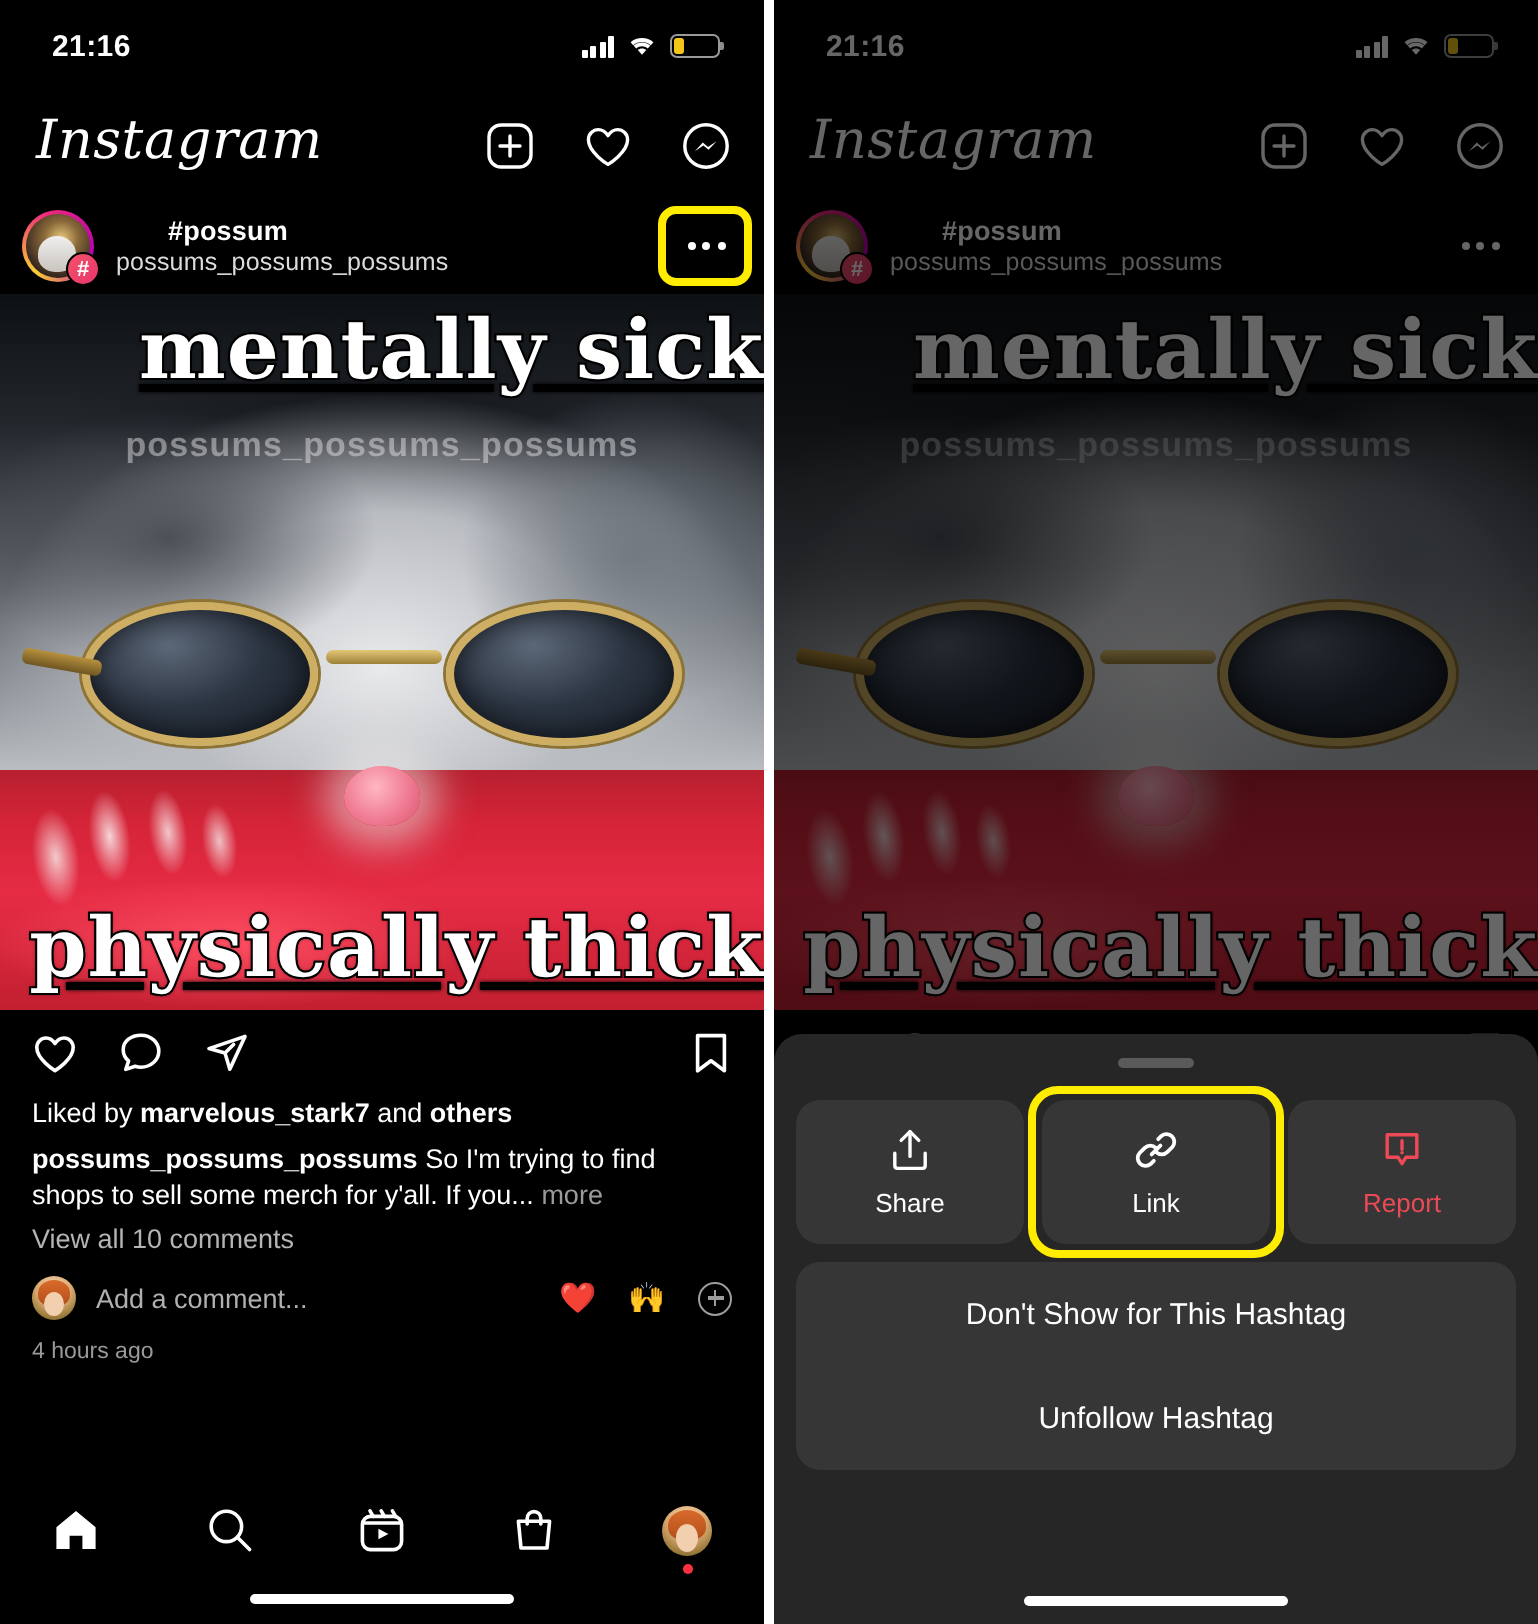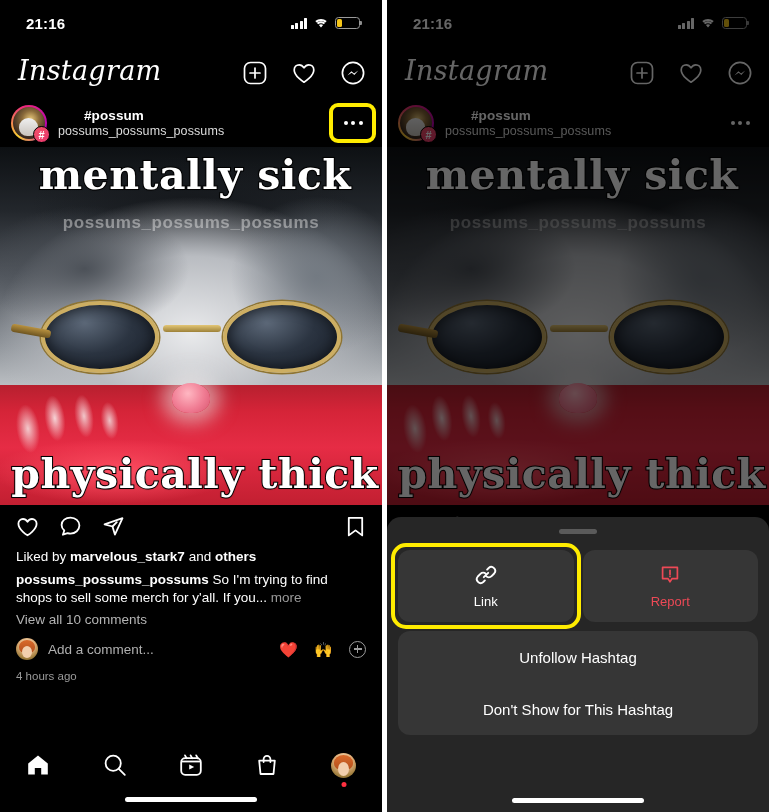--- a/index.html
+++ b/index.html
@@ -138,26 +138,27 @@
     background: radial-gradient(ellipse at 36% 28%, #5c6878 0%, #2b3441 48%, #171d27 100%);
     border: 4px solid #cdae62;
     box-shadow: 0 0 0 1.5px #8e7432, inset 0 0 14px rgba(0,0,0,.6);
   }
   .lens.l { left: 0; }
   .lens.r { right: 0; }
   .bridge { position:absolute; left: 122px; top: 30px; width: 58px; height: 7px; border-radius: 4px; background: linear-gradient(#e3c676,#9d8138); }
   .temple { position:absolute; top: 22px; left: -34px; width: 40px; height: 8px; border-radius: 3px; background: linear-gradient(#b8913f,#6e5521); transform: rotate(10deg); }
 
   .meme-top, .meme-bottom {
-    position: absolute; left: 8px; right: 0; text-align: center;
+    position: absolute; left: 8px; right: 0; text-align: right;
     font-family: "DejaVu Serif", serif; font-weight: 700;
     color: #ffffff; letter-spacing: .5px;
     -webkit-text-stroke: 2px #000;
     paint-order: stroke fill;
     text-shadow: 0 0 2px #000;
+    text-decoration: underline;
   }
   .meme-top { top: 8px; font-size: 41px; line-height: 1; }
   .meme-bottom { bottom: 10px; font-size: 41px; line-height: 1; }
   .watermark {
     position:absolute; top: 66px; left: 0; right: 0; text-align:center;
     color: rgba(235,235,235,.46); font-size: 17px; font-weight: 700;
     letter-spacing: .6px;
   }
 
   
@@ -559,20 +560,30 @@
         </div>
       </div>
     </div>
 
     <div class="dim-overlay"></div>
 
     <div class="sheet">
       <div class="drag-handle"></div>
       <div class="sheet-actions">
 
+        <div class="sheet-btn">
+          <div class="sicn">
+            <svg viewBox="0 0 24 24" fill="none" stroke="#fff" stroke-width="1.7">
+                <path d="M12 2.8v12.4" stroke-linecap="round"></path>
+                <path d="M7.6 7.2L12 2.8l4.4 4.4" stroke-linecap="round" stroke-linejoin="round"></path>
+                <path d="M4.4 13.6v6.2c0 .8.6 1.4 1.4 1.4h12.4c.8 0 1.4-.6 1.4-1.4v-6.2" stroke-linecap="round"></path>
+              </svg>
+          </div>
+          <div class="slabel">Share</div>
+        </div>
 
         <div class="sheet-btn">
           <div class="sicn">
             <svg viewBox="0 0 24 24" fill="none" stroke="#fff" stroke-width="1.9" stroke-linecap="round">
                 <path d="M9.8 14.2l4.4-4.4"></path>
                 <path d="M13.1 6.6l1.6-1.6a3.9 3.9 0 015.5 5.5l-2.6 2.6a3.9 3.9 0 01-5.5 0"></path>
                 <path d="M10.9 17.4l-1.6 1.6a3.9 3.9 0 01-5.5-5.5l2.6-2.6a3.9 3.9 0 015.5 0"></path>
               </svg>
           </div>
           <div class="slabel">Link</div>
@@ -585,21 +596,21 @@
                 <path d="M4.6 4.4h14.8v11.2h-5.4l-2 3.2-2-3.2H4.6V4.4z" stroke-linejoin="round"></path>
                 <path d="M12 7.4v4.2" stroke-linecap="round"></path>
                 <circle cx="12" cy="13.4" r="0.9" fill="#ed4956" stroke="none"></circle>
               </svg>
           </div>
           <div class="slabel">Report</div>
         </div>
       </div>
 
       <div class="sheet-list">
+        <div class="sheet-item">Don't Show for This Hashtag</div>
         <div class="sheet-item">Unfollow Hashtag</div>
-        <div class="sheet-item">Don't Show for This Hashtag</div>
       </div>
     </div>
 
     <div class="sheet-home-ind"></div>
   </div>
 
 </div>
 
 </body></html>

